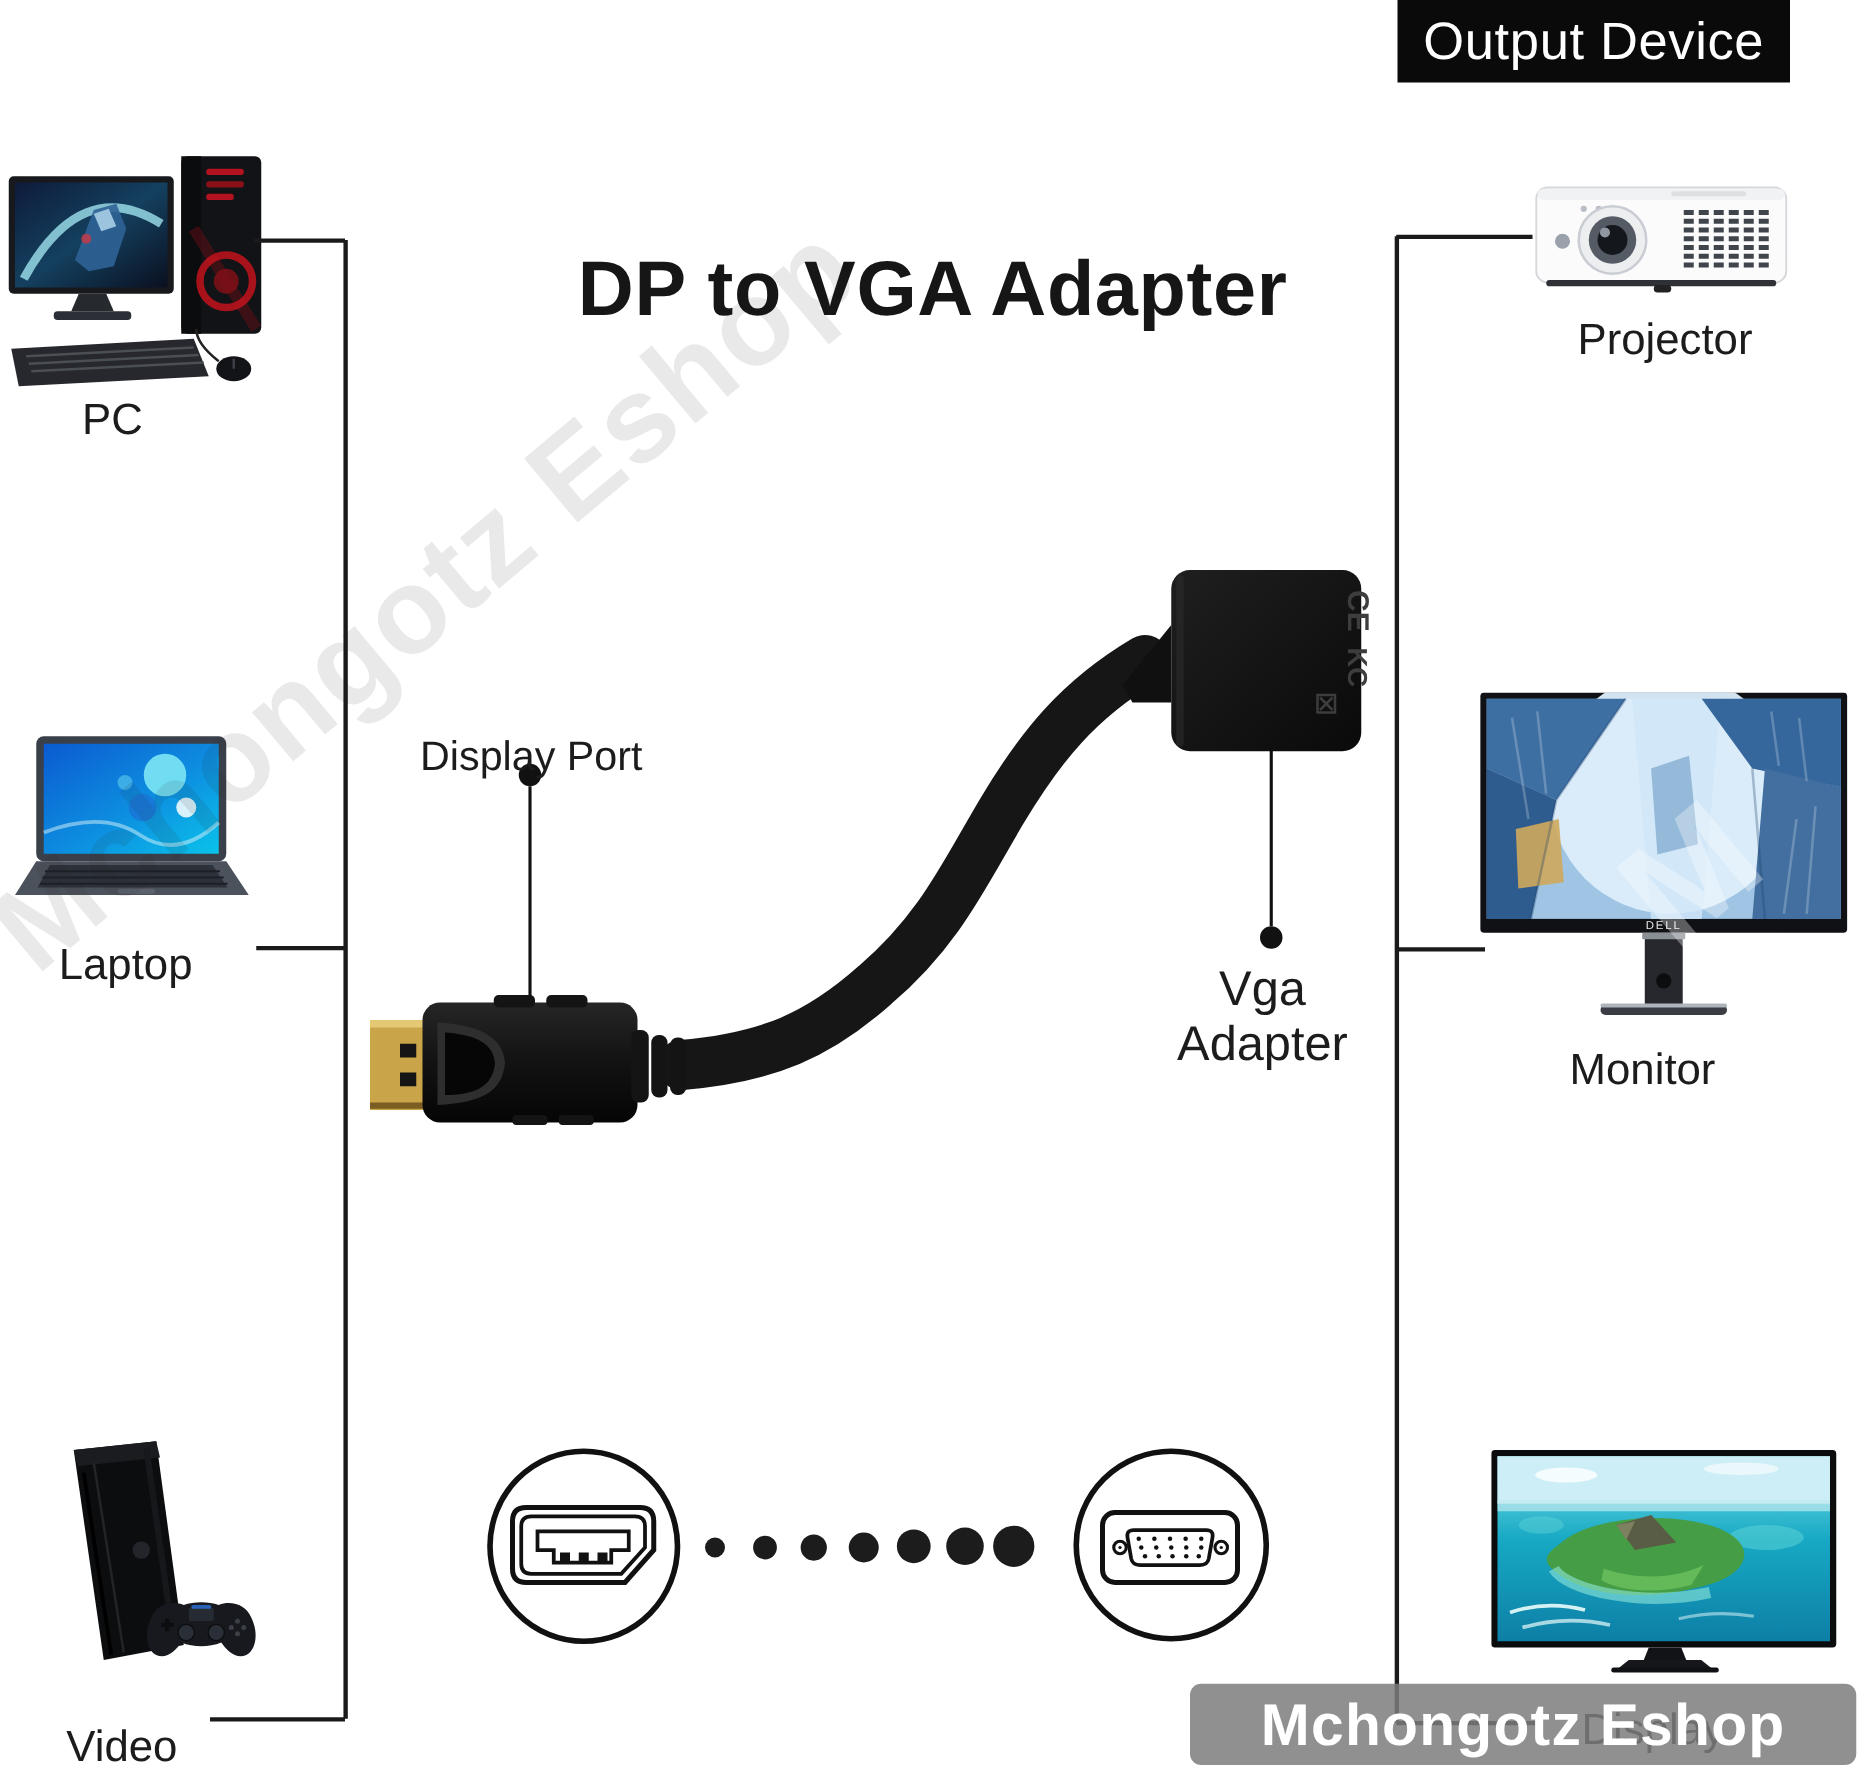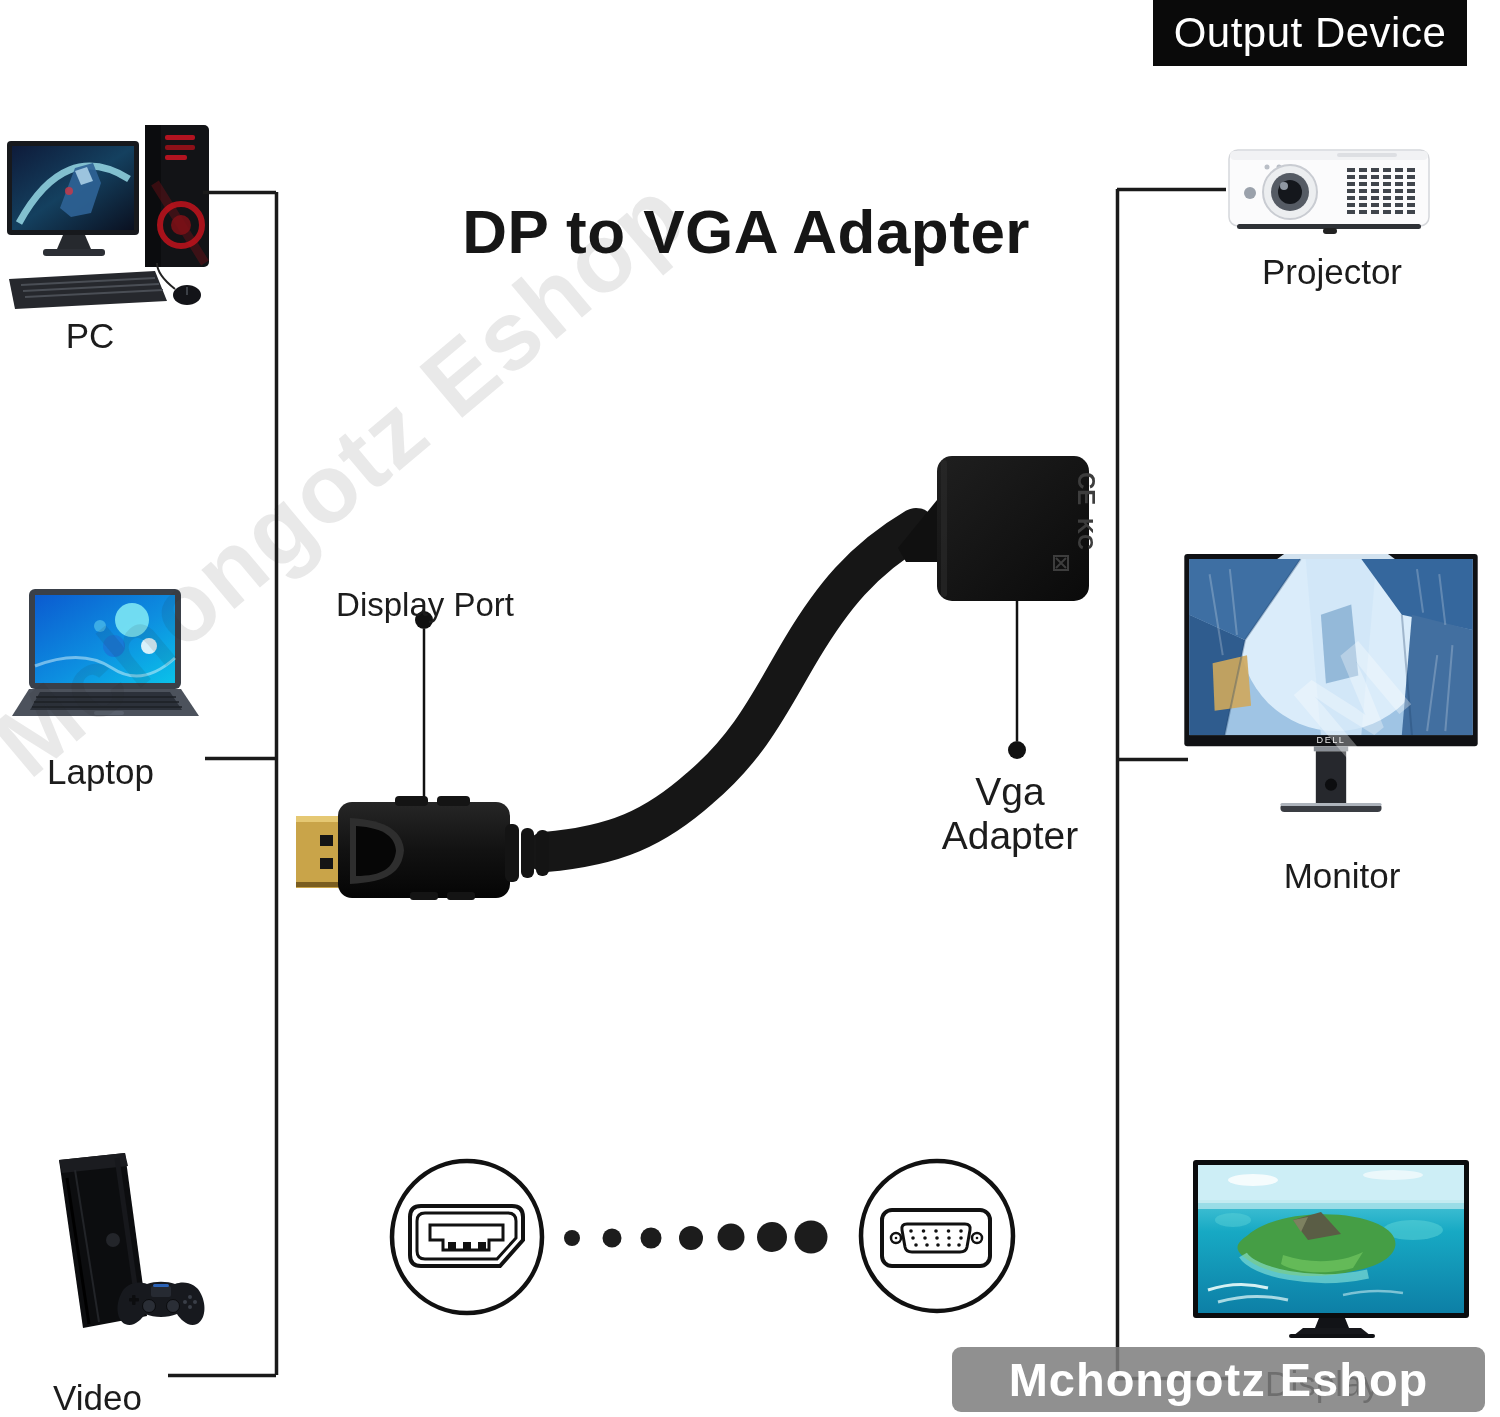--- a/index.html
+++ b/index.html
@@ -5,32 +5,32 @@
   html,body { margin:0; padding:0; background:#ffffff; }
   .canvas {
     position:relative; width:1500px; height:1417px; background:#ffffff;
     overflow:hidden; font-family:"Liberation Sans","DejaVu Sans",sans-serif;
   }
   
   .bar { position:absolute; top:0; height:66px; background:#0a0a0a; color:#ffffff;
          display:flex; align-items:center; justify-content:center;
          font-size:42px; font-weight:500; letter-spacing:.5px; z-index:4; }
   #bar-left  { left:78px;  width:312px; }
-  #bar-right { left:1118px; width:314px;margin-left:35px; }
+  #bar-right { left:1118px; width:314px; }
   
   .title { position:absolute; left:330px; width:700px; top:196px; text-align:right;
            font-size:62px; font-weight:700; color:#161616; letter-spacing:.5px; z-index:4; }
   
   .dev-label { position:absolute; text-align:center; font-size:35px; font-weight:500;
                color:#1c1c1c; z-index:4; }
   #lbl-pc        { left:20px;   width:140px; top:316px; }
   #lbl-laptop    { left:28px;   width:145px; top:752px; }
   #lbl-games     { left:0px;    width:195px; top:1378px; }
   #lbl-projector { left:1252px; width:160px; top:252px; }
-  #lbl-monitor   { left:1262px; width:160px; top:836px;margin-top:20px; }
+  #lbl-monitor   { left:1234px; width:160px; top:836px; }
   #lbl-display   { left:1245px; width:155px; top:1364px; z-index:5; }
   #lbl-dp  { left:320px; width:210px; top:556px; font-size:33px;margin-top:30px; }
   #lbl-vga { left:905px; width:210px; top:770px; font-size:39px; }
   
   .wm-diagonal { position:absolute; left:8px; top:700px; font-size:97px; font-weight:700;
                  color:rgba(40,40,40,0.10); transform:rotate(-40deg); transform-origin:0 50%;
                  white-space:nowrap; letter-spacing:2px; z-index:3; }
   .wm-partial  { position:absolute; left:1302px; top:630px; font-size:120px; font-weight:700;
                  color:rgba(255,255,255,0.32); transform:rotate(-40deg); z-index:3; }
   .footer-box  { position:absolute; left:952px; top:1347px; width:533px; height:65px;

